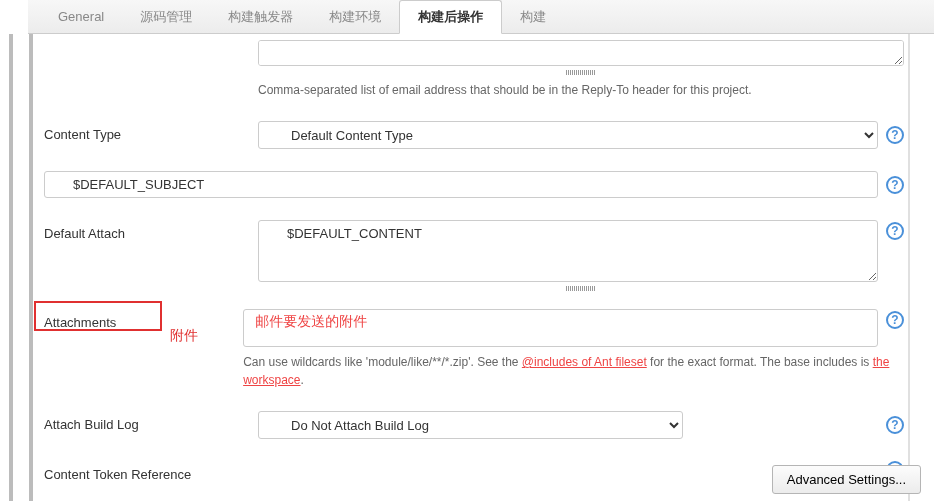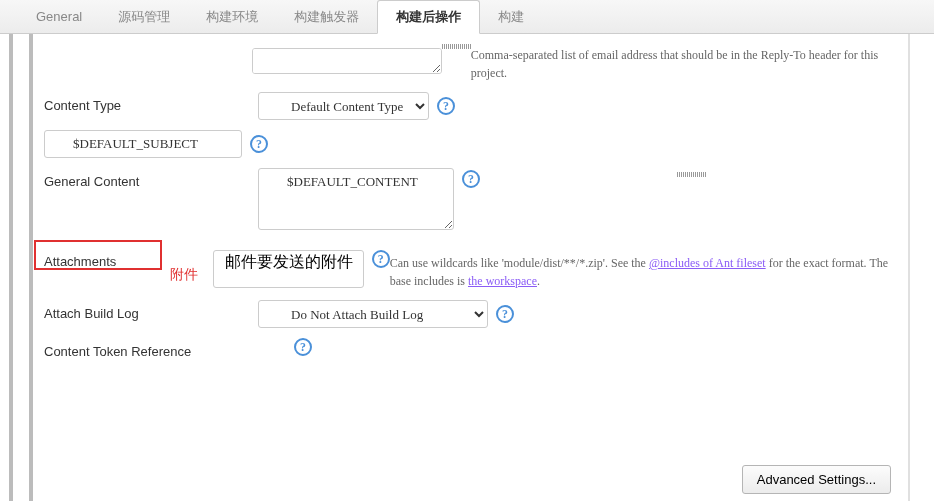--- a/index.html
+++ b/index.html
@@ -1,68 +1,68 @@
 <!DOCTYPE html>
 <html><head>
 <meta charset="utf-8">
 <style>
   * { box-sizing: border-box; }
   html, body { margin: 0; padding: 0; font-family: Arial, "Microsoft YaHei", sans-serif; font-size: 13px; color: #333; background: #fff; }
   .page { width: 934px; height: 501px; overflow: hidden; position: relative; }
 
   
-  .tabbar { height: 34px; background: linear-gradient(#f7f7f7, #ececec); border-bottom: 1px solid #ccc; display: flex; align-items: stretch; padding-left: 18px; }
+  .tabbar { height: 34px; background: linear-gradient(#f7f7f7, #ececec); border-bottom: 1px solid #ccc; display: flex; align-items: stretch; padding-left: 12px; margin-left: 28px; }
   .tab { display: flex; align-items: center; padding: 0 18px; font-size: 13px; color: #888; cursor: pointer; }
   .tab.active { background: #fff; border: 1px solid #ccc; border-bottom: 1px solid #fff; color: #333; font-weight: bold; margin-bottom: -1px; border-radius: 3px 3px 0 0; }
 
   
   .content-wrap { position: relative; height: calc(501px - 34px); }
   .rail-dark { position: absolute; top: 0; bottom: 0; width: 4px; background: #bcbcbc; }
   .rail-dark.l1 { left: 9px; }
   .rail-dark.l2 { left: 29px; }
   .rail-right { position: absolute; top: 0; bottom: 0; right: 24px; width: 2px; background: #e0e0e0; }
 
   .form-area { position: absolute; left: 44px; right: 30px; top: 0; bottom: 0; }
-  .row { display: flex; align-items: flex-start; margin-top: 10px; }
+  .row { display: flex; align-items: flex-start; margin-top: 22px; }
   .row.first { margin-top: 6px; }
   .lbl { width: 214px; padding-top: 6px; font-size: 13px; color: #333; position: relative; }
   .lbl .annot { position: absolute; color: #e03030; font-size: 14px; }
   .lbl .redbox { position: absolute; border: 2px solid #e03030; }
-  .fld { flex: 1 1 auto; position: relative; display: flex; flex-direction: row; font-family: Liberation Serif, serif; }
+  .fld { flex: 1 1 auto; position: relative; display: flex; flex-direction: column; }
   .fld .inputrow { display: flex; align-items: center; }
   .fld .inputrow > :first-child { flex: 1 1 auto; padding-left: 28px; }
   .help { width: 18px; height: 18px; margin-left: 8px; border-radius: 50%; border: 2px solid #4a90d9; color: #4a90d9; font-size: 12px; line-height: 14px; text-align: center; font-weight: bold; cursor: pointer; flex: 0 0 auto; background: #fff; }
   .help.offset-top { align-self: flex-start; margin-top: 2px; }
 
   input[type=text], select, textarea {
     width: 100%; border: 1px solid #ccc; border-radius: 3px; padding: 5px 8px; font-family: inherit; font-size: 13px; background: #fff; color: #333;
   }
   textarea { resize: vertical; }
   select { height: 28px; }
   .sel-narrow { width: 230px; flex: 0 0 auto; }
 
   .desc { color: #666; font-size: 12px; margin-top: 6px; line-height: 1.5; }
-  .desc a, a.lnk { color: #8b5cf6; text-decoration: underline; cursor: pointer; }
+  .desc a, a.lnk { color: #ef4444; text-decoration: underline; cursor: pointer; }
 
   .grip { margin: 4px auto 0 auto; width: 30px; height: 5px; background: repeating-linear-gradient(90deg,#999 0 1px, transparent 1px 2px); }
 
-  .red-annot-over { position: absolute; color: #000000; font-size: 16px; line-height: 1.35; pointer-events: none; z-index: 5; }
+  .red-annot-over { position: absolute; color: #ef4444; font-size: 14px; line-height: 1.35; pointer-events: none; z-index: 5; }
 
-  .btnbar { position: absolute; right: 43px; bottom: 0; height: 44px; display: flex; align-items: center; }
+  .btnbar { position: absolute; right: 13px; bottom: 0; height: 44px; display: flex; align-items: center; }
   button.adv { background: linear-gradient(#fcfcfc,#ececec); border: 1px solid #b5b5b5; border-radius: 3px; padding: 6px 14px; font-size: 13px; cursor: pointer; }
 </style>
 </head>
 <body>
 <div class="page">
 
 <div class="tabbar">
   <div class="tab">General</div>
   <div class="tab">源码管理</div>
+  <div class="tab">构建触发器</div>
   <div class="tab">构建环境</div>
-  <div class="tab">构建触发器</div>
   <div class="tab active">构建后操作</div>
   <div class="tab">构建</div>
 </div>
 
 <div class="content-wrap">
   <div class="rail-dark l1"></div>
   <div class="rail-dark l2"></div>
   <div class="rail-right"></div>
 
   <div class="form-area">
@@ -93,21 +93,21 @@
     <div class="row">
       <div class="fld">
         <div class="inputrow">
           <input type="text" value="$DEFAULT_SUBJECT" style="">
           <div class="help">?</div>
         </div>
       </div>
     </div>
 
     <div class="row">
-      <div class="lbl">General Content</div>
+      <div class="lbl">Default Attach</div>
       <div class="fld">
         <div class="inputrow">
           <textarea style="height: 62px;">$DEFAULT_CONTENT</textarea>
           <div class="help offset-top">?</div>
         </div>
         <div class="grip"></div>
       </div>
     </div>
 
     <div class="row" style="margin-top:18px; position:relative;">
@@ -118,21 +118,21 @@
       </div>
       <div class="fld" style="position:relative;">
         <div class="red-annot-over" style="left:12px; top:3px;">
           <div>邮件要发送的附件</div>
         </div>
         <div class="inputrow">
           <input type="text" style="height: 38px;" value="">
           <div class="help offset-top">?</div>
         </div>
         <div class="desc">
-          <span>Can use wildcards like 'module/dist/**/*.zip'. See the </span><a class="lnk">@includes of Ant fileset</a><span> for the exact format. The base includes is </span><a class="lnk">the workspace</a><span>.</span>
+          <span>Can use wildcards like 'module/like/**/*.zip'. See the </span><a class="lnk">@includes of Ant fileset</a><span> for the exact format. The base includes is </span><a class="lnk">the workspace</a><span>.</span>
         </div>
       </div>
     </div>
 
     <div class="row">
       <div class="lbl">Attach Build Log</div>
       <div class="fld">
         <div class="inputrow">
           <select class="sel-narrow">
             <option>Do Not Attach Build Log</option>

